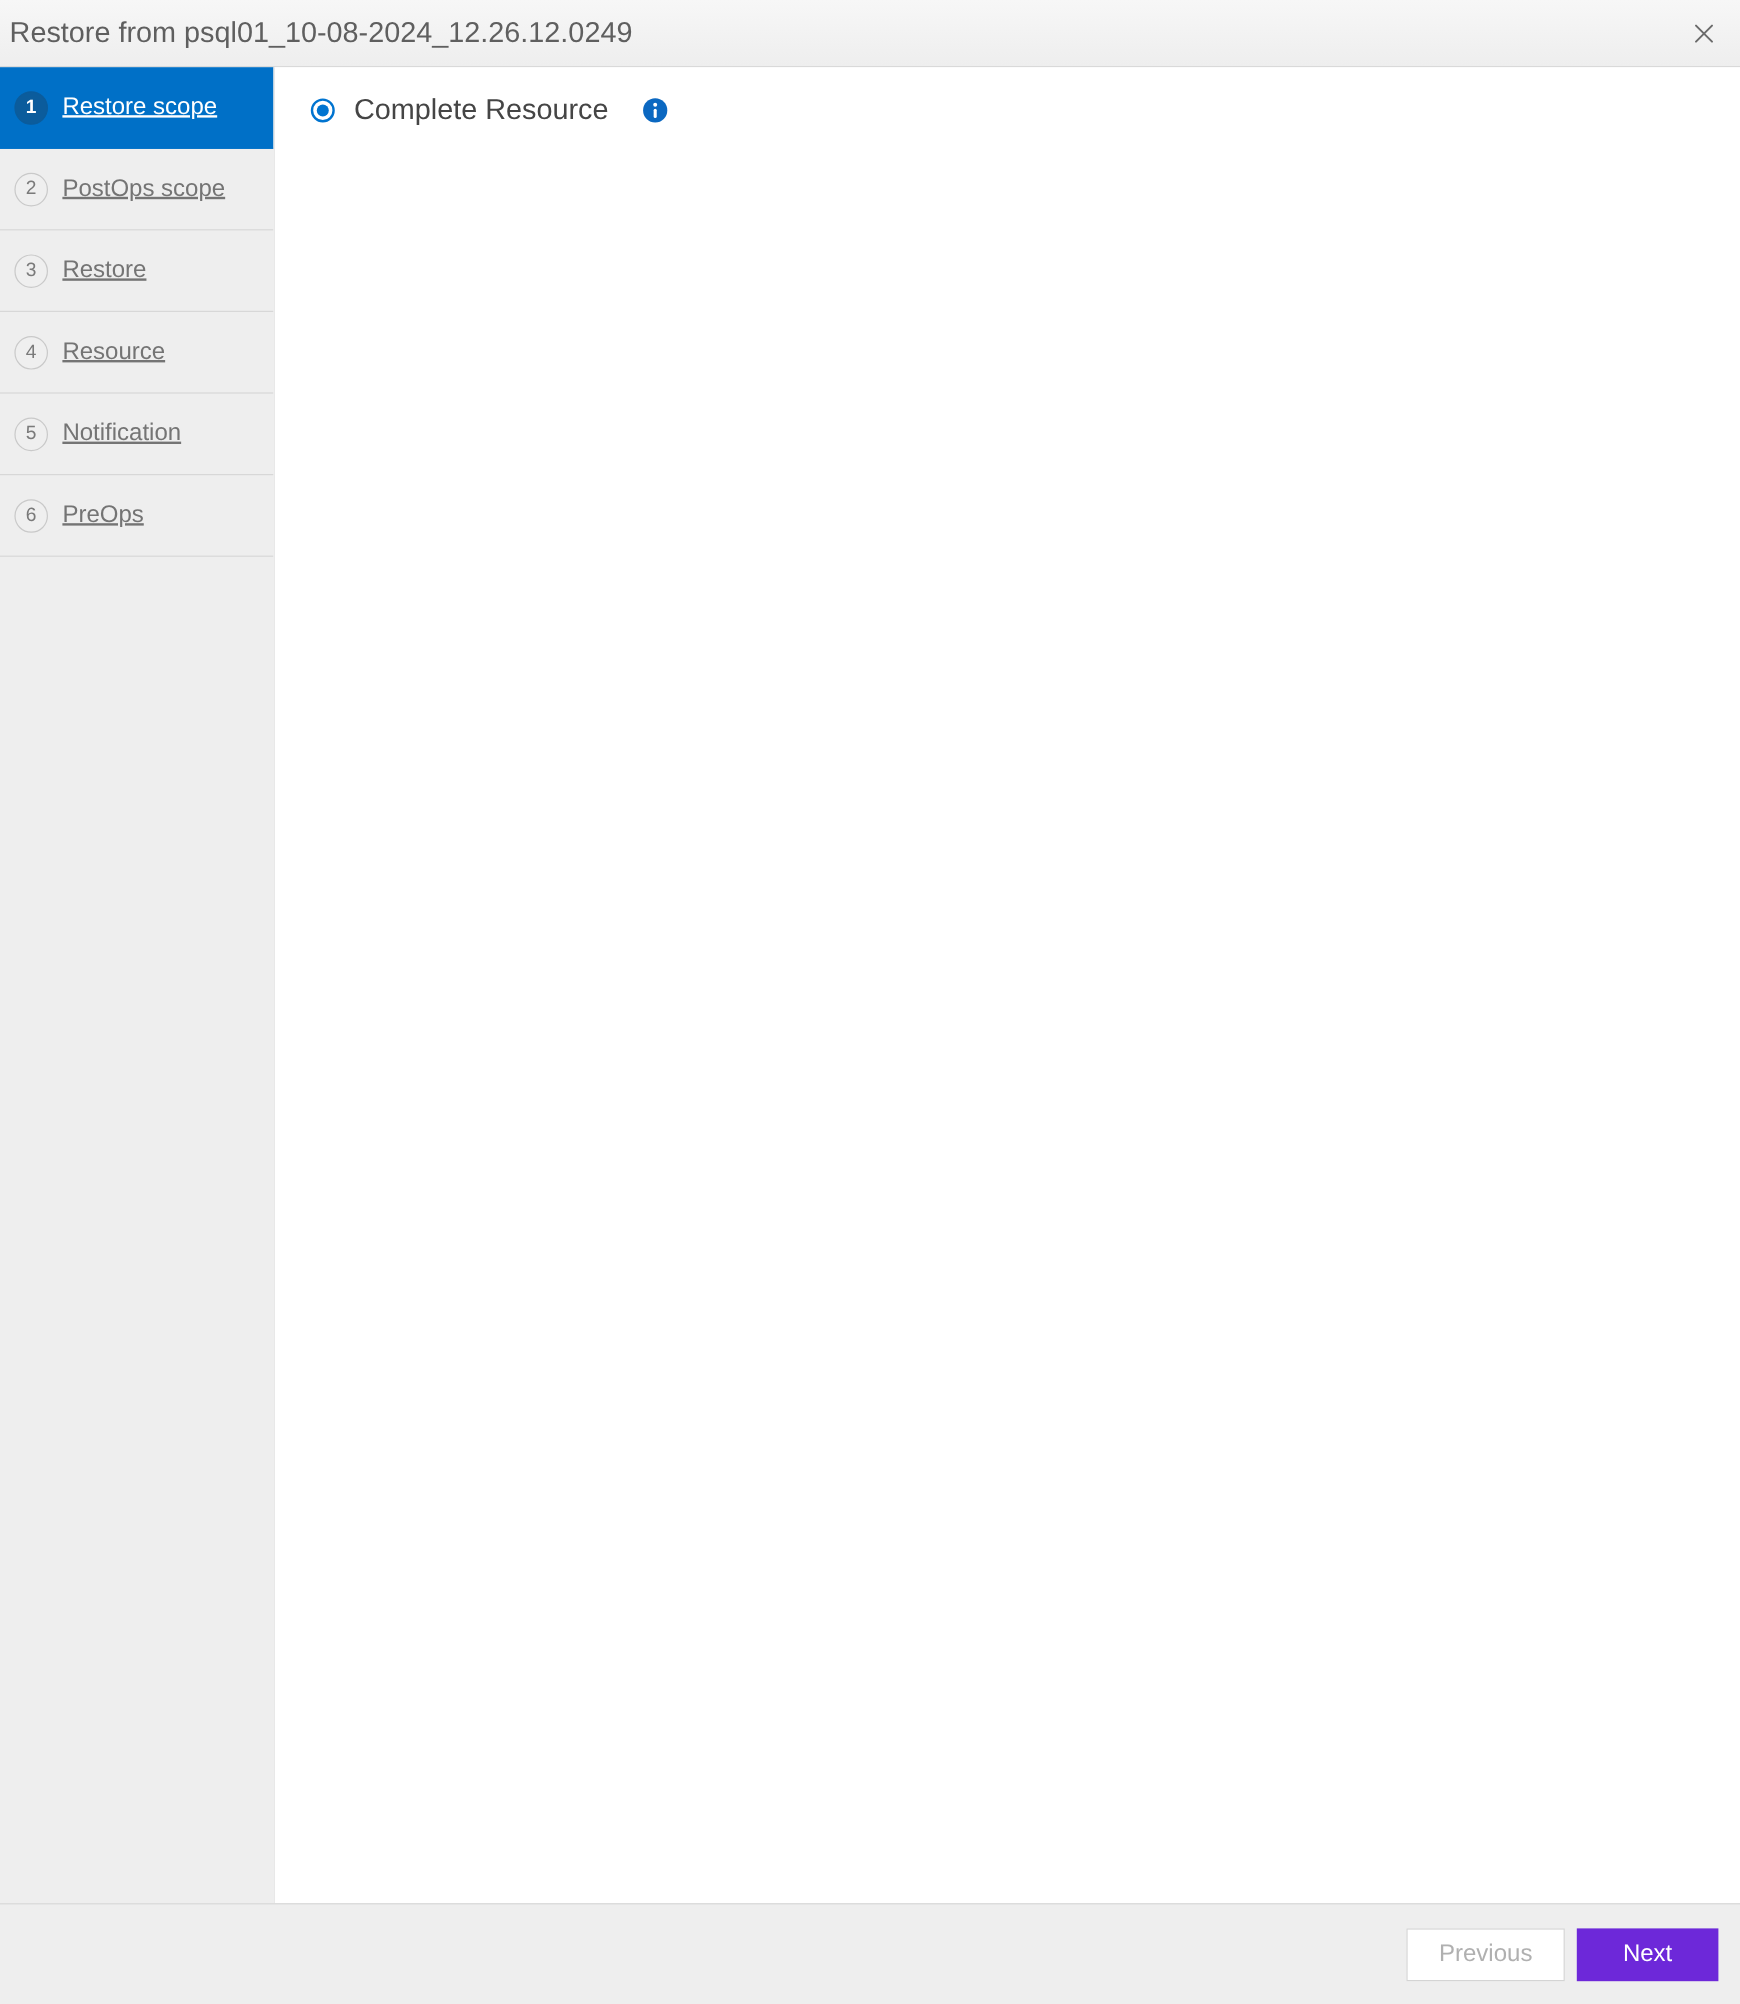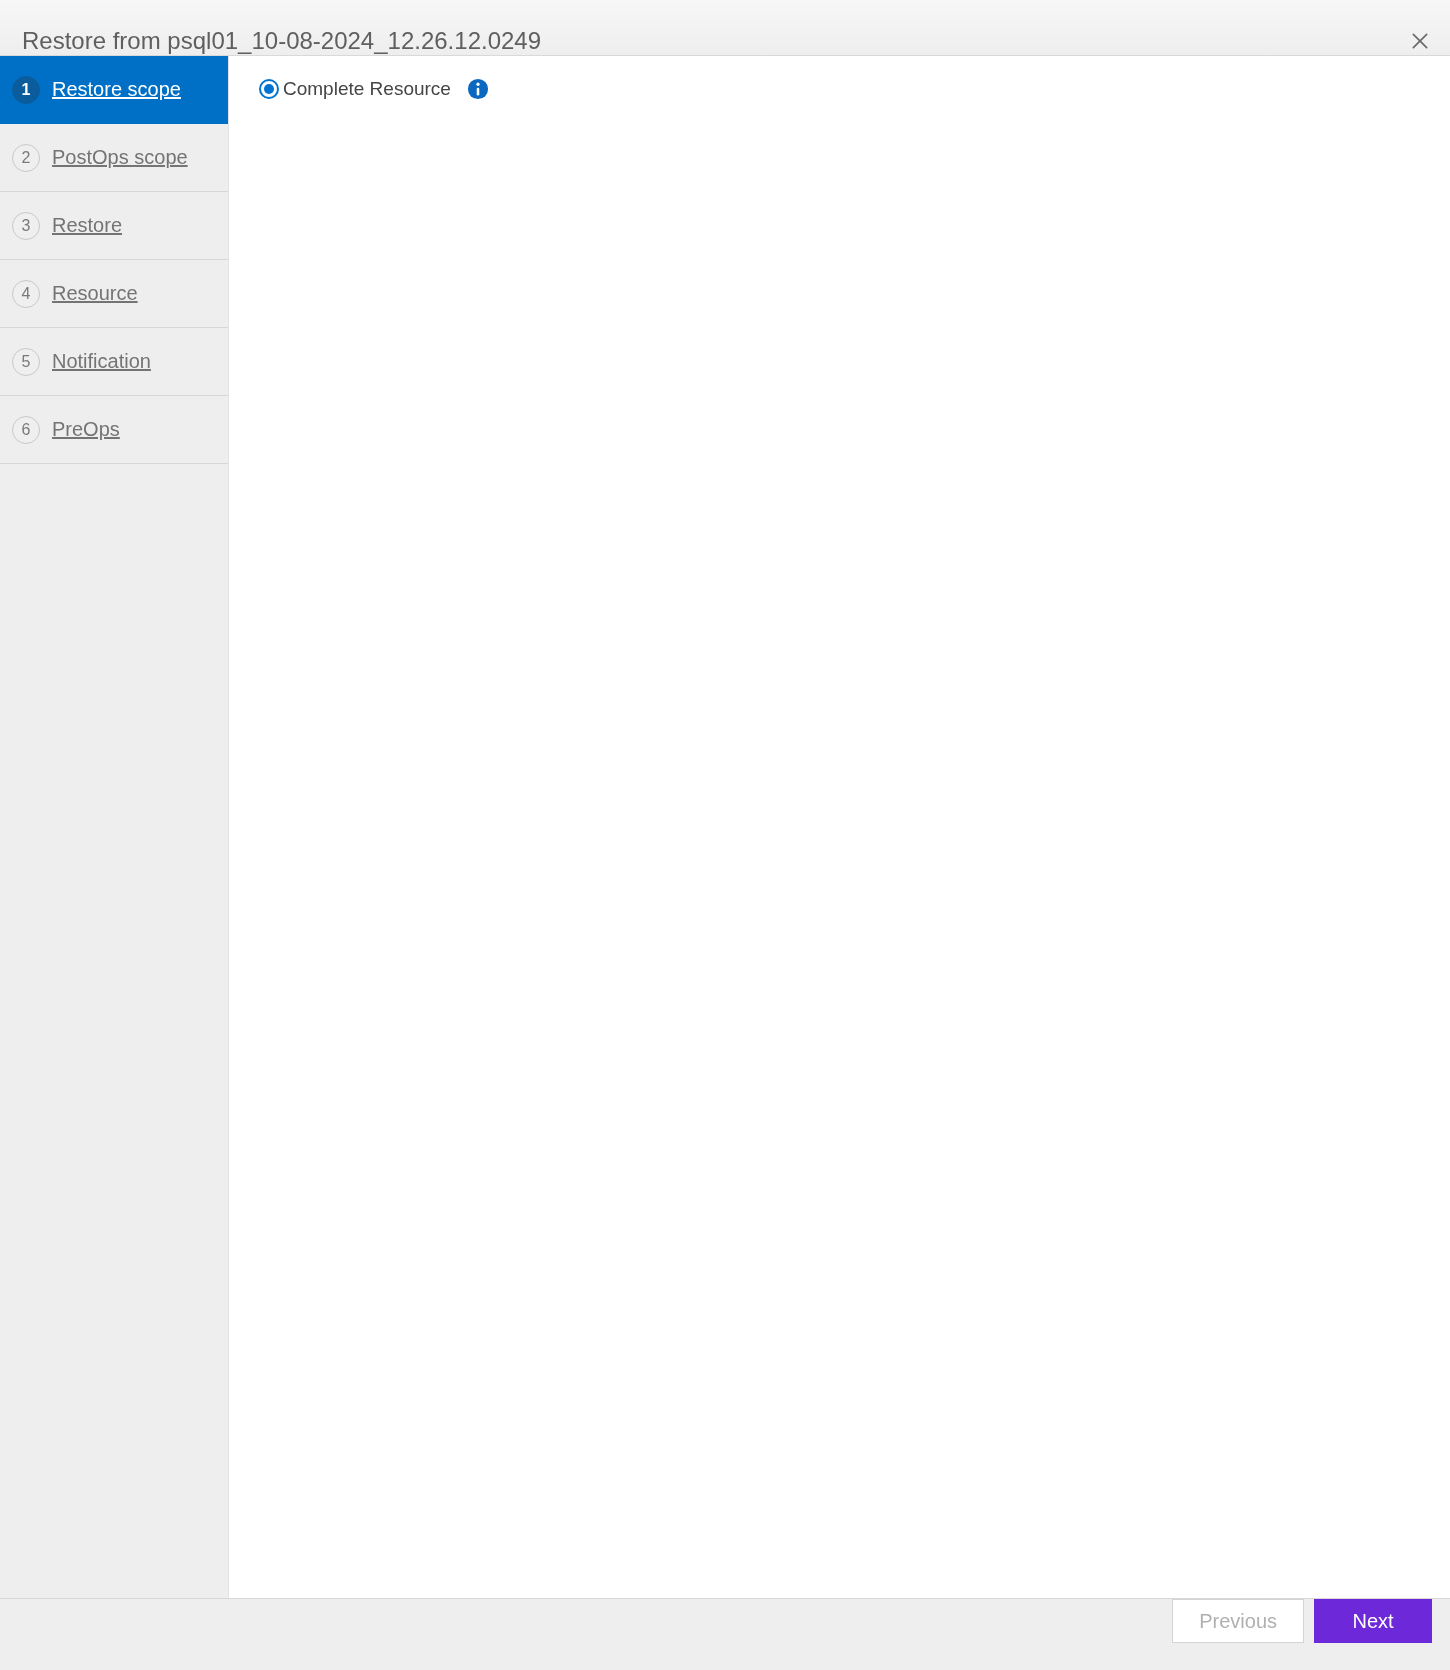--- a/index.html
+++ b/index.html
@@ -13,22 +13,22 @@
   .dialog {
     width: 1450px; height: 1670px;
     display: flex; flex-direction: column;
     background: #eeeeee;
   }
   
   .header {
     height: 56px;
     background: linear-gradient(#f7f7f7, #eeeeee);
     border-bottom: 1px solid #d9d9d9;
-    display: flex; align-items: flex-end; justify-content: space-between;
-    padding: 0 16px 0 22px;
+    display: flex; align-items: center; justify-content: space-between;
+    padding: 0 16px 0 8px;
   }
   .header-title {
     font-size: 24px;
     color: #5f5f5f;
     font-weight: 400;
   }
   .close-btn {
     width: 28px; height: 28px;
     display: flex; align-items: center; justify-content: center;
     cursor: pointer;
@@ -86,22 +86,22 @@
     padding: 22px 30px;
     border-left: 1px solid #e3e3e3;
   }
   .content h2 {
     font-size: 22px;
     font-weight: 600;
     color: #373737;
     margin-bottom: 36px;
   }
   .option-row {
-    display: flex; align-items: center; gap: 4px;
-    font-size: 19px;
+    display: flex; align-items: center; gap: 16px;
+    font-size: 24px;
     color: #454545;
   }
   .radio {
     position: relative;
     width: 20px; height: 20px;
     border: 2px solid #0074d0;
     border-radius: 50%;
     display: inline-block;
     cursor: pointer;
     flex: 0 0 auto;
@@ -119,24 +119,24 @@
     display: inline-flex; align-items: center; justify-content: center;
     cursor: pointer;
     color: #0b68c1;
     margin-left: 12px;
     flex: 0 0 auto;
   }
   .info-icon svg { width: 22px; height: 22px; }
 
   
   .footer {
-    height: 72px;
+    height: 84px;
     border-top: 1px solid #d7d7d7;
     background: #eeeeee;
-    display: flex; justify-content: flex-end;
+    display: flex; align-items: center; justify-content: flex-end;
     padding: 0 18px; gap: 10px;
   }
   .btn {
     height: 44px;
     padding: 0 26px;
     font-size: 20px;
     border: 1px solid transparent;
     cursor: pointer;
     display: inline-flex; align-items: center; justify-content: center;
   }

